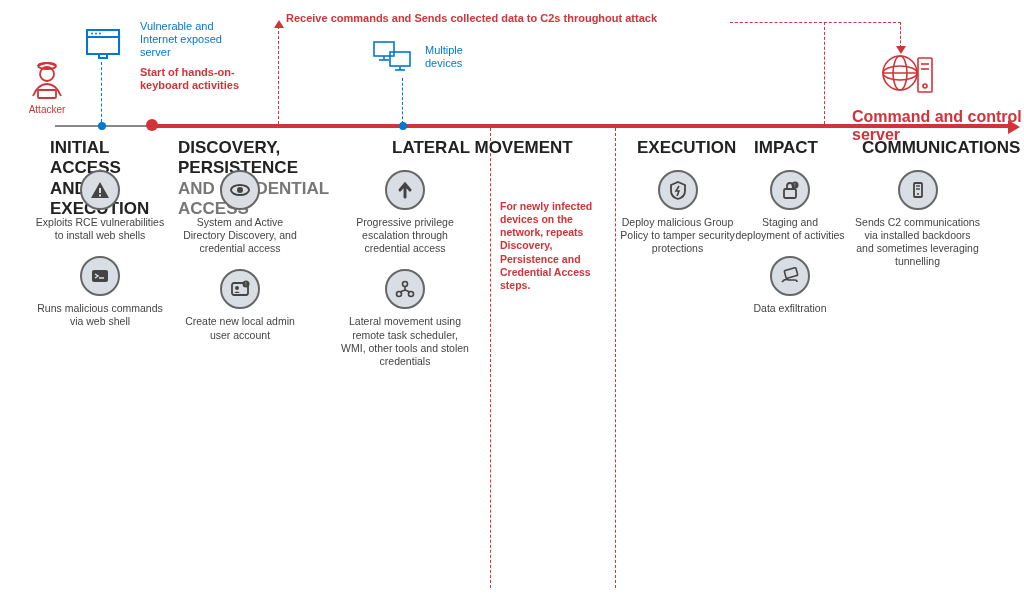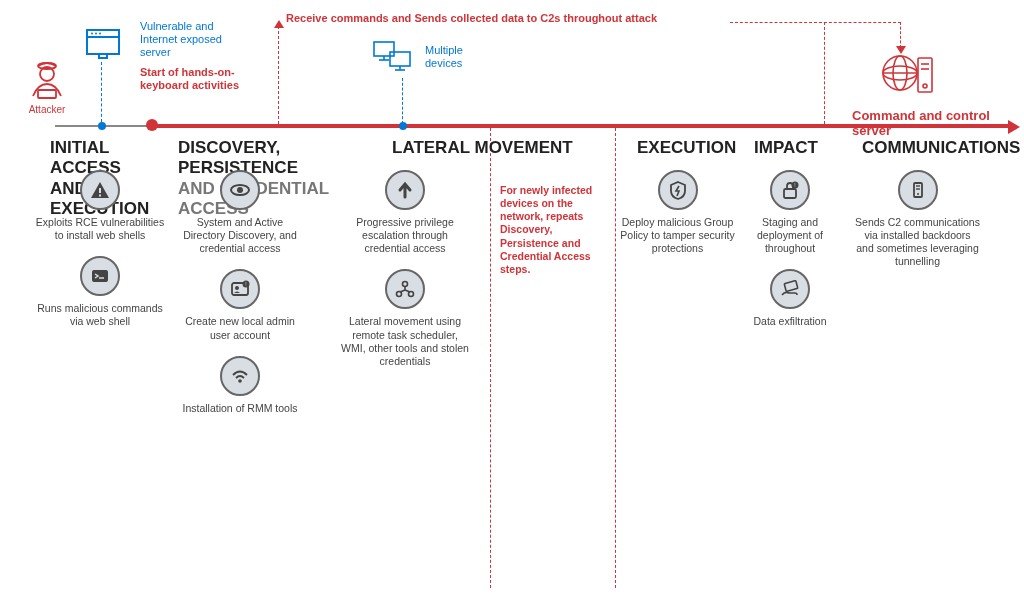--- a/index.html
+++ b/index.html
@@ -88,21 +88,21 @@
   }
   .item-text { font-size: 10.5px; color: #444; line-height: 1.25; }
 
   .note-red {
     position: absolute; font-size: 10.5px; color: #d13438; font-weight: 600;
     line-height: 1.25; width: 110px;
   }
 
   .c2-label {
     position: absolute; left: 852px; top: 108px;
-    color: #d13438; font-weight: 700; font-size: 13px;
+    color: #d13438; font-weight: 700; font-size: 16px;
   }
   .down-arrow-head {
     position: absolute;
     width: 0; height: 0;
     border-left: 5px solid transparent;
     border-right: 5px solid transparent;
     border-top: 8px solid #d13438;
   }
   .up-arrow-head {
     position: absolute;
@@ -249,30 +249,20 @@
           <svg width="22" height="22" viewBox="0 0 22 22">
             <rect x="3" y="5" width="16" height="12" rx="2" fill="none" stroke="#444" stroke-width="1.8"></rect>
             <circle cx="8" cy="10" r="2" fill="#444"></circle>
             <path d="M5 15 Q8 12 11 15" fill="#444"></path>
             <circle cx="17" cy="6" r="3.5" fill="#444"></circle>
             <text x="17" y="8" font-size="5" fill="#d9dee4" text-anchor="middle">!</text>
           </svg>
         </div>
       <div class="item-text">Create new local admin user account</div>
     </div>
-    <div class="item">
-      <div class="icon-circle">
-          <svg width="22" height="22" viewBox="0 0 22 22">
-            <path d="M4 10 Q11 3 18 10" fill="none" stroke="#444" stroke-width="1.8"></path>
-            <path d="M7 13 Q11 9 15 13" fill="none" stroke="#444" stroke-width="1.8"></path>
-            <circle cx="11" cy="16" r="1.8" fill="#444"></circle>
-          </svg>
-        </div>
-      <div class="item-text">Installation of RMM tools</div>
-    </div>
   </div>
 
   <div class="col" style="left:340px;">
     <div class="item">
       <div class="icon-circle">
           <svg width="22" height="22" viewBox="0 0 22 22">
             <path d="M11 18 L11 6 M6 11 L11 5 L16 11" fill="none" stroke="#444" stroke-width="3" stroke-linecap="round"></path>
           </svg>
         </div>
       <div class="item-text">Progressive privilege escalation through credential access</div>
@@ -283,21 +273,21 @@
             <circle cx="11" cy="6" r="2.5" fill="none" stroke="#444" stroke-width="1.6"></circle>
             <circle cx="5" cy="16" r="2.5" fill="none" stroke="#444" stroke-width="1.6"></circle>
             <circle cx="17" cy="16" r="2.5" fill="none" stroke="#444" stroke-width="1.6"></circle>
             <path d="M11 8.5 L11 12 M11 12 L6 14 M11 12 L16 14" stroke="#444" stroke-width="1.6" fill="none"></path>
           </svg>
         </div>
       <div class="item-text">Lateral movement using remote task scheduler, WMI, other tools and stolen credentials</div>
     </div>
   </div>
 
-  <div class="note-red" style="left:500px; top:184px;">For newly infected devices on the network, repeats Discovery, Persistence and Credential Access steps.</div>
+  <div class="note-red" style="left:500px; top:200px;">For newly infected devices on the network, repeats Discovery, Persistence and Credential Access steps.</div>
 
   <div class="col" style="left:620px; width:115px;">
     <div class="item">
       <div class="icon-circle">
           <svg width="22" height="22" viewBox="0 0 22 22">
             <path d="M11 3 L18 6 L18 12 Q18 18 11 20 Q4 18 4 12 L4 6 Z" fill="none" stroke="#444" stroke-width="1.8"></path>
             <path d="M12 7 L9 12 L12 12 L10 17" fill="none" stroke="#444" stroke-width="1.6"></path>
           </svg>
         </div>
       <div class="item-text">Deploy malicious Group Policy to tamper security protections</div>
@@ -307,21 +297,21 @@
   <div class="col" style="left:735px; width:110px;">
     <div class="item">
       <div class="icon-circle">
           <svg width="22" height="22" viewBox="0 0 22 22">
             <rect x="5" y="10" width="12" height="9" rx="1.5" fill="none" stroke="#444" stroke-width="1.8"></rect>
             <path d="M8 10 L8 7 Q8 4 11 4 Q14 4 14 7 L14 10" fill="none" stroke="#444" stroke-width="1.8"></path>
             <circle cx="16" cy="6" r="3.5" fill="#444"></circle>
             <text x="16" y="8" font-size="5" fill="#d9dee4" text-anchor="middle">!</text>
           </svg>
         </div>
-      <div class="item-text">Staging and deployment of throughout</div>
+      <div class="item-text">Staging and deployment of activities</div>
     </div>
     <div class="item">
       <div class="icon-circle">
           <svg width="22" height="22" viewBox="0 0 22 22">
             <rect x="6" y="4" width="12" height="8" rx="1" fill="none" stroke="#444" stroke-width="1.6" transform="rotate(-15 12 8)"></rect>
             <path d="M3 17 Q6 13 10 15 L16 15 Q18 15 18 17" fill="none" stroke="#444" stroke-width="1.6"></path>
           </svg>
         </div>
       <div class="item-text">Data exfiltration</div>
     </div>

